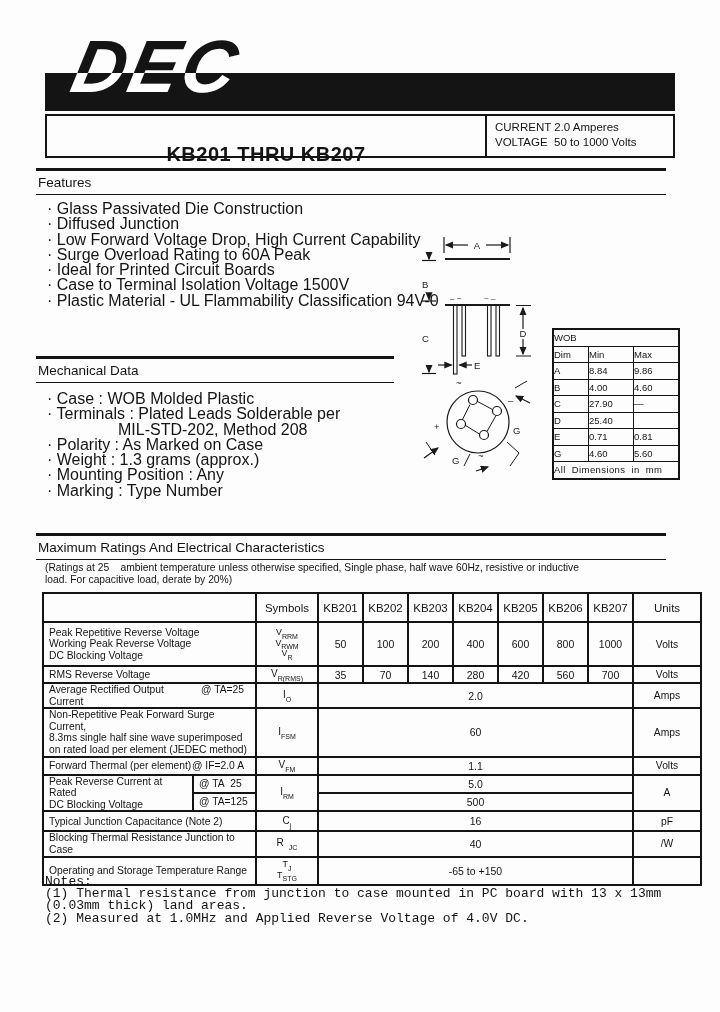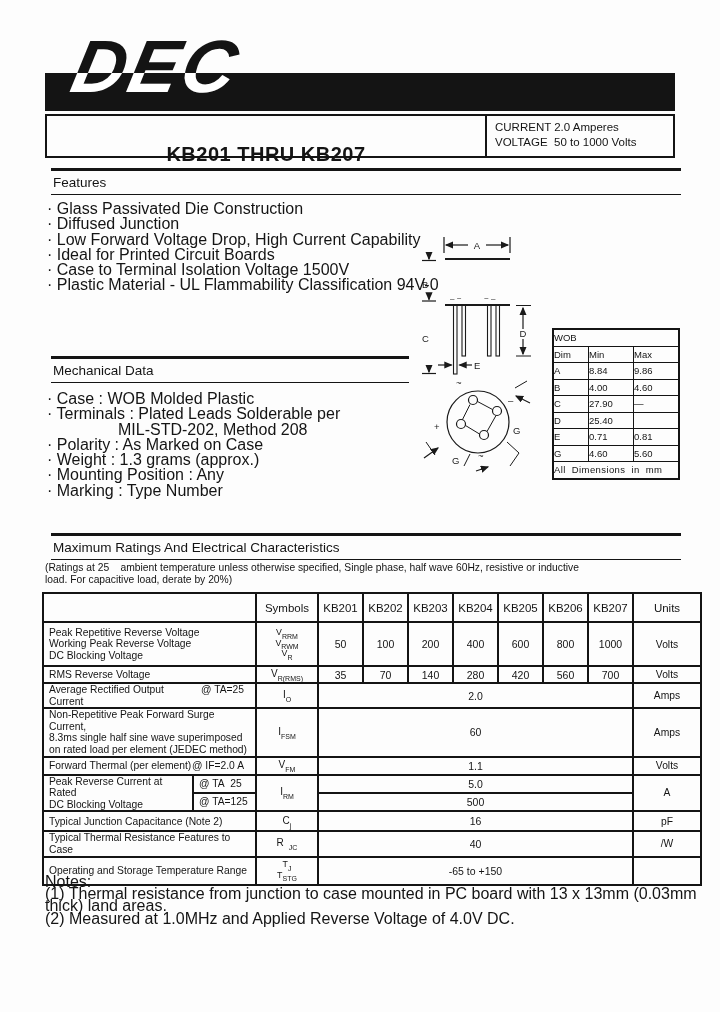--- a/index.html
+++ b/index.html
@@ -14,21 +14,21 @@
   .logo-white{position:absolute;left:21px;top:-42px;font-size:74px;line-height:72px;
       font-weight:bold;font-style:italic;letter-spacing:3px;color:#fff;
       transform:skewX(-12deg);transform-origin:left bottom;}
   .title-box{position:absolute;left:45px;top:114px;width:630px;height:44px;
       border:2px solid #141414;box-sizing:border-box;display:flex;z-index:1;}
   .title-left{flex:1;display:flex;align-items:center;justify-content:center;
       font-size:20px;font-weight:bold;letter-spacing:0.5px;margin-top:37px;}
   .title-right{width:188px;border-left:2px solid #141414;box-sizing:border-box;
       padding:4px 0 0 8px;font-size:11.5px;line-height:15px;}
   
-  .sect{position:absolute;left:51px;border-top:3px solid #141414;}
+  .sect{position:absolute;left:36px;border-top:3px solid #141414;}
   .sect .h{font-size:13.5px;padding:4px 0 4px 2px;border-bottom:1.5px solid #141414;}
   
   .blist{position:absolute;left:47px;font-size:16px;line-height:15.3px;}
   .blist .cont{padding-left:71px;}
   
   .pkg{position:absolute;left:404px;top:226px;}
   
   .wob{position:absolute;left:552px;top:328px;border-collapse:collapse;
       font-size:9.5px;}
   .wob td{border:1px solid #141414;text-align:left;height:15.5px;padding:0 0;}
@@ -48,21 +48,21 @@
   .rt .lbl{line-height:11.6px;}
   .rt .splitwrap{display:flex;justify-content:space-between;padding-right:6px;}
   .rt sub{font-size:7px;position:relative;top:1px;line-height:1;}
   .rt .sym{font-size:10px;}
   .rt .symstack{font-size:8.8px;line-height:9.5px;}
   .rt .gap{margin-left:5px;}
   tr.h30 td{height:29px;} tr.h44 td{height:44px;} tr.h17 td{height:17px;}
   tr.h18 td{height:18px;} tr.h42 td{height:42px;} tr.h20 td{height:20px;}
   tr.h24 td{height:24px;} tr.h28 td{height:28px;}
   
-  .notes{position:absolute;left:45px;top:876px;font-size:16px;line-height:12.2px;}
+  .notes{position:absolute;left:45px;top:876px;font-size:13px;line-height:12.2px;font-family:Liberation Mono, monospace;}
 </style>
 </head>
 <body>
 
 <div class="page">
 
   <div class="logo-black">DEC</div>
   <div class="logo-bar">
     <div class="logo-white">DEC</div>
   </div>
@@ -75,20 +75,21 @@
     </div>
   </div>
 
   <div class="sect" style="top:168px;width:630px;">
     <div class="h">Features</div>
   </div>
   <div class="blist" style="top:201px;">
     <div>· Glass Passivated Die Construction</div>
     <div>· Diffused Junction</div>
     <div>· Low Forward Voltage Drop, High Current Capability</div>
+    <div>· Surge Overload Rating to 60A Peak</div>
     <div>· Ideal for Printed Circuit Boards</div>
     <div>· Case to Terminal Isolation Voltage 1500V</div>
     <div>· Plastic Material - UL Flammability Classification 94V-0</div>
   </div>
 
   <svg class="pkg" width="148" height="266" viewBox="0 0 148 266" fill="none" stroke="#1a1a1a" stroke-width="1.2" font-family="Liberation Sans, DejaVu Sans, sans-serif" font-size="9.5">
     <defs>
       <marker id="mA" markerWidth="8" markerHeight="8" refX="6" refY="3" orient="auto">
         <path d="M0,0 L7,3 L0,6 Z" fill="#1a1a1a" stroke="none"></path>
       </marker>
@@ -343,21 +344,21 @@
     <tr class="h20">
       <td colspan="2" class="lbl">Typical Junction Capacitance (Note 2)</td>
       <td class="c sym">
         <span>C</span><sub>j</sub>
       </td>
       <td colspan="7" class="c val">16</td>
       <td class="c">pF</td>
     </tr>
 
     <tr class="h24">
-      <td colspan="2" class="lbl">Typical Thermal Resistance Features to Case</td>
+      <td colspan="2" class="lbl">Blocking Thermal Resistance Junction to Case</td>
       <td class="c sym">
         <span>R</span><sub class="gap">JC</sub>
       </td>
       <td colspan="7" class="c val">40</td>
       <td class="c">/W</td>
     </tr>
 
     <tr class="h28">
       <td colspan="2" class="lbl">Operating and Storage Temperature Range</td>
       <td class="c symstack">

